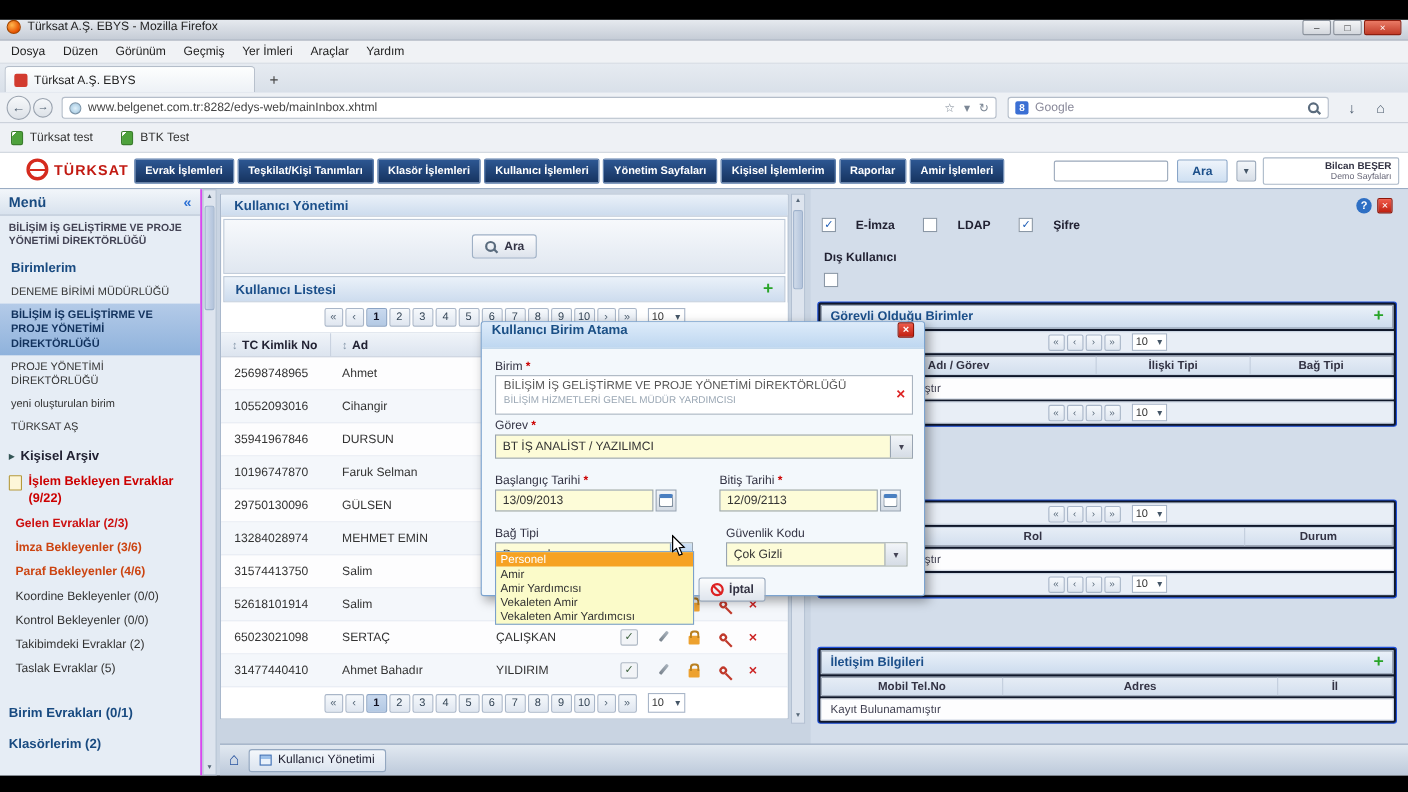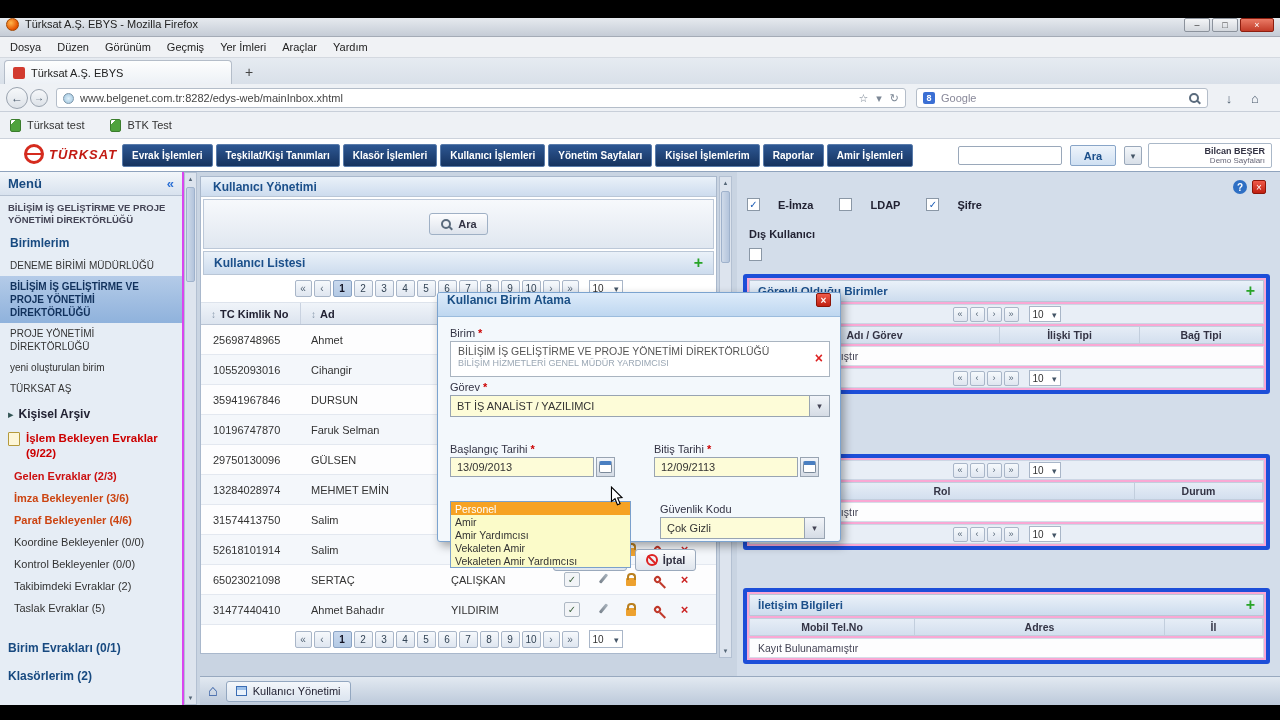--- a/index.html
+++ b/index.html
@@ -34,21 +34,21 @@
 .mag::after{content:"";position:absolute;left:8px;top:9px;width:5px;height:2px;background:#5a6b7d;transform:rotate(45deg)}
 .ubicon{width:22px;height:22px;display:flex;align-items:center;justify-content:center;color:#4a5a6c;font-size:13px}
 .bookbar{position:absolute;left:0;top:94px;width:100%;height:27px;background:#eef1f5;border-bottom:1px solid #ccd2db;display:flex;align-items:center;gap:26px;padding:0 10px;font-size:11px;color:#333}
 .bmk{display:flex;align-items:center;gap:6px}
 .bmkicon{width:11px;height:13px;background:linear-gradient(135deg,#fff 0 3px,#4ea23c 3px);border:1px solid #3a7d2c;border-radius:2px}
 
 
 .appheader{position:absolute;left:0;top:121px;width:100%;height:33px;background:#fff;border-bottom:1px solid #8fa3bd}
 .logo{position:absolute;left:24px;top:5px;display:flex;align-items:center;gap:5px}
 .logocircle{width:20px;height:20px;border:3px solid #d52b1e;border-radius:50%;background:linear-gradient(#fff 45%,#d52b1e 45% 60%,#fff 60%)}
-.logotext{color:#c21a12;font-weight:bold;font-style:italic;font-size:13px;letter-spacing:1px}
+.logotext{color:#c21a12;font-weight:bold;font-size:13px;letter-spacing:1px}
 .appnav{position:absolute;left:122px;top:5px;display:flex;gap:3px}
 .appnav .nb{height:23px;padding:0 9px;background:linear-gradient(#2d5793,#16335f);border:1px solid #5a7cab;border-radius:2px;color:#fff;font-size:10px;font-weight:bold;display:flex;align-items:center;white-space:nowrap}
 .hdr-search{position:absolute;left:958px;top:7px;width:104px;height:19px;background:#fff;border:1px solid #9aa8ba;border-radius:2px}
 .hdr-ara{position:absolute;left:1070px;top:6px;width:46px;height:21px;background:linear-gradient(#eef4fb,#cfe0f2);border:1px solid #88a5c8;border-radius:2px;color:#1b4f8a;font-weight:bold;font-size:11px;display:flex;align-items:center;justify-content:center}
 .hdr-caret{position:absolute;left:1124px;top:7px;width:18px;height:19px;background:linear-gradient(#f4f7fa,#d8dfe8);border:1px solid #9aa8ba;border-radius:2px;display:flex;align-items:center;justify-content:center;color:#456;font-size:9px}
 .userbox{position:absolute;left:1148px;top:4px;width:124px;height:25px;background:#fff;border:1px solid #aab8c8;border-radius:2px;text-align:right;padding:2px 6px;line-height:1.15}
 .userbox .u1{font-size:9px;font-weight:bold;color:#334}
 .userbox .u2{font-size:8px;color:#667}
 
 
@@ -116,21 +116,21 @@
 .helpbtn{width:14px;height:14px;border-radius:50%;background:#2e6fc4;color:#fff;font-size:10px;font-weight:bold;display:flex;align-items:center;justify-content:center}
 .helpbtn::before{content:"?"}
 .redsq{width:14px;height:14px;background:linear-gradient(#f05b4a,#c01f10);border:1px solid #8d1508;border-radius:2px;color:#fff;font-size:10px;display:flex;align-items:center;justify-content:center}
 .redsq::before{content:"×"}
 .cb{width:13px;height:13px;background:#fff;border:1px solid #8a97a6;display:inline-flex;align-items:center;justify-content:center;flex:none}
 .cb.checked::before{content:"✓";color:#1a5bb5;font-size:10px;font-weight:bold}
 .cb-row{position:absolute;left:10px;top:26px;display:flex;gap:26px;align-items:center;color:#223;font-weight:bold}
 .cb-row label{display:flex;gap:18px;align-items:center}
 .dk-label{position:absolute;left:12px;top:56px;color:#223;font-weight:bold}
 .dk-cb{position:absolute;left:12px;top:76px}
-.rp-group{position:absolute;left:6px;right:10px;background:#f9a8d4;border:4px solid #1d4ed8;border-radius:3px;padding:2px}
+.rp-group{position:absolute;left:6px;right:10px;background:#0f172a;border:1px solid #1d4ed8;border-radius:3px;padding:2px}
 .rp-hdr{height:22px;background:linear-gradient(#eaf1f9,#cddcee);border:1px solid #b9c6d6;display:flex;align-items:center;justify-content:space-between;padding:0 8px;color:#1b4f8a;font-weight:bold;font-size:11.5px}
 .rp-pag{height:20px;margin-top:2px;background:#e8eef6;border:1px solid #ccd6e4;display:flex;align-items:center;justify-content:center;gap:2px}
 .rp-pag .pbtn{width:15px;height:15px;font-size:9px}
 .rp-pag .psel{height:16px;width:32px}
 .rp-thead{height:18px;margin-top:2px;background:linear-gradient(#e6edf6,#d3dfee);border:1px solid #c2cedd;display:flex;align-items:stretch}
 .rp-thead span{display:flex;align-items:center;justify-content:center;border-right:1px solid #c2cedd;font-weight:bold;font-size:10.5px;color:#334}
 .rp-row{height:20px;margin-top:2px;background:#fdfdfe;border:1px solid #d5dde8;display:flex;align-items:center;padding-left:8px;color:#445;font-size:10.5px}
 
 
 .bottombar{position:absolute;left:200px;top:658px;width:1080px;height:29px;background:linear-gradient(#e2e9f1,#bcc9da);border-top:1px solid #98a9bf;display:flex;align-items:center;padding:0 8px;gap:8px}
@@ -150,21 +150,21 @@
 .birim-box{position:relative;margin-top:2px;width:380px;height:36px;background:#fff;border:1px solid #a9b4c0;padding:3px 24px 0 7px;line-height:1.25}
 .bb-main{font-size:10.5px;color:#555}
 .bb-sub{font-size:9px;color:#9aa7b4}
 .redx{position:absolute;right:6px;top:9px;color:#d22;font-weight:bold;font-size:14px;line-height:1}
 .redx::before{content:"×"}
 .sel{margin-top:2px;height:22px;background:#fdfcd8;border:1px solid #98a4b2;display:flex;align-items:stretch}
 .sel-txt{flex:1;display:flex;align-items:center;padding:0 6px;font-size:11px;color:#333;overflow:hidden;white-space:nowrap}
 .sel-btn{width:20px;border-left:1px solid #98a4b2;background:linear-gradient(#f2f5f9,#d5dce5);display:flex;align-items:center;justify-content:center;color:#445;font-size:9px}
 .sel-btn.hl{background:linear-gradient(#cfe2f6,#a9c8e8);border-left-color:#7b9cc0}
 .sel.wide{width:380px}
-.two-col{display:flex;gap:30px;margin-top:22px}
+.two-col{display:flex;gap:30px;margin-top:10px}
 .col{width:184px}
 .datein{margin-top:2px;display:flex;gap:2px;align-items:center}
 .dval{width:144px;height:20px;background:#fdfcd8;border:1px solid #98a4b2;display:flex;align-items:center;padding:0 6px;font-size:11px;color:#333}
 .calbtn{width:19px;height:20px;background:linear-gradient(#f2f5f9,#d5dce5);border:1px solid #98a4b2;display:flex;align-items:center;justify-content:center}
 .calico{width:13px;height:12px;background:#fff;border:1px solid #7b8a9a;border-top:4px solid #4a7fc1;border-radius:2px}
 .sel.half{width:180px}
 .sel.half2{width:165px}
 .btnrow{margin:10px 0 0 103px;display:flex;gap:8px}
 .dbtn{height:22px;background:linear-gradient(#fbfcfd,#dfe5ed);border:1px solid #9aa9bc;border-radius:3px;font-size:11px;font-weight:bold;color:#334;display:flex;align-items:center;gap:5px;padding:0 10px;font-family:inherit}
 .savico{color:#2a8a2a;font-weight:bold;font-size:12px}

